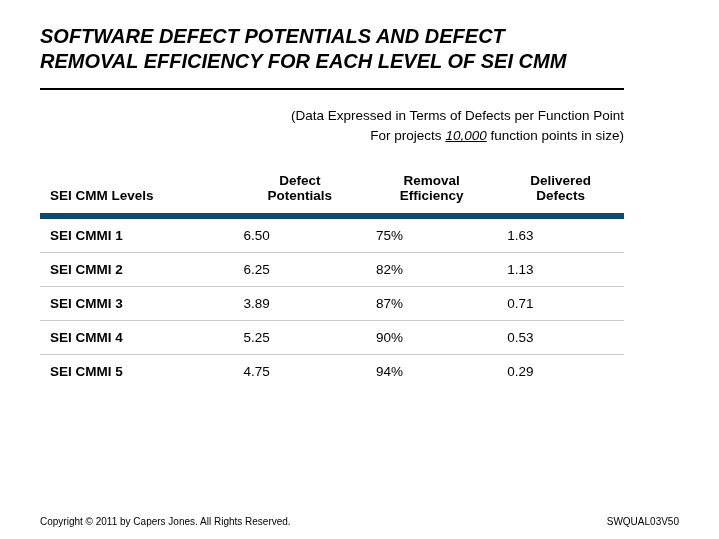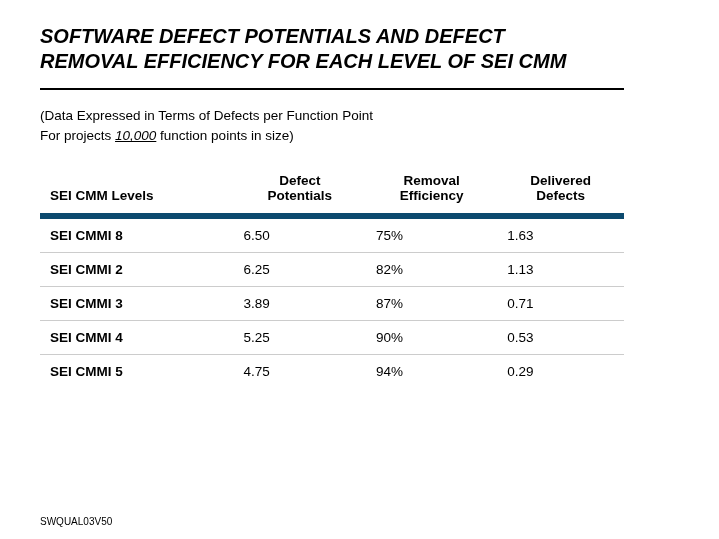--- a/index.html
+++ b/index.html
@@ -38,21 +38,21 @@
       font-family: Arial, sans-serif;
     }
 
     .divider {
       border: none;
       border-top: 2px solid #000000;
       margin: 8px 0 16px 0;
     }
 
     .subtitle {
-      text-align: left;
+      text-align: right;
       font-size: 13.5px;
       color: #000000;
       line-height: 1.5;
       margin-bottom: 20px;
     }
 
     .subtitle u {
       text-decoration: underline;
       font-style: italic;
     }
@@ -136,21 +136,21 @@
           <span>Efficiency</span>
         </th>
         <th>
           <span>Delivered</span><br>
           <span>Defects</span>
         </th>
       </tr>
     </thead>
     <tbody id="table-body">
     <tr>
-          <td>SEI CMMI 8</td>
+          <td>SEI CMMI 1</td>
           <td>6.50</td>
           <td>75%</td>
           <td>1.63</td>
         </tr>
         <tr>
           <td>SEI CMMI 2</td>
           <td>6.25</td>
           <td>82%</td>
           <td>1.13</td>
         </tr>
@@ -169,16 +169,17 @@
         <tr>
           <td>SEI CMMI 5</td>
           <td>4.75</td>
           <td>94%</td>
           <td>0.29</td>
         </tr>
       </tbody>
   </table>
 
   <div class="footer">
+    <span>Copyright © 2011 by Capers Jones. All Rights Reserved.</span>
     <span>SWQUAL03V50</span>
   </div>
 
 </div>
 
 </body></html>

